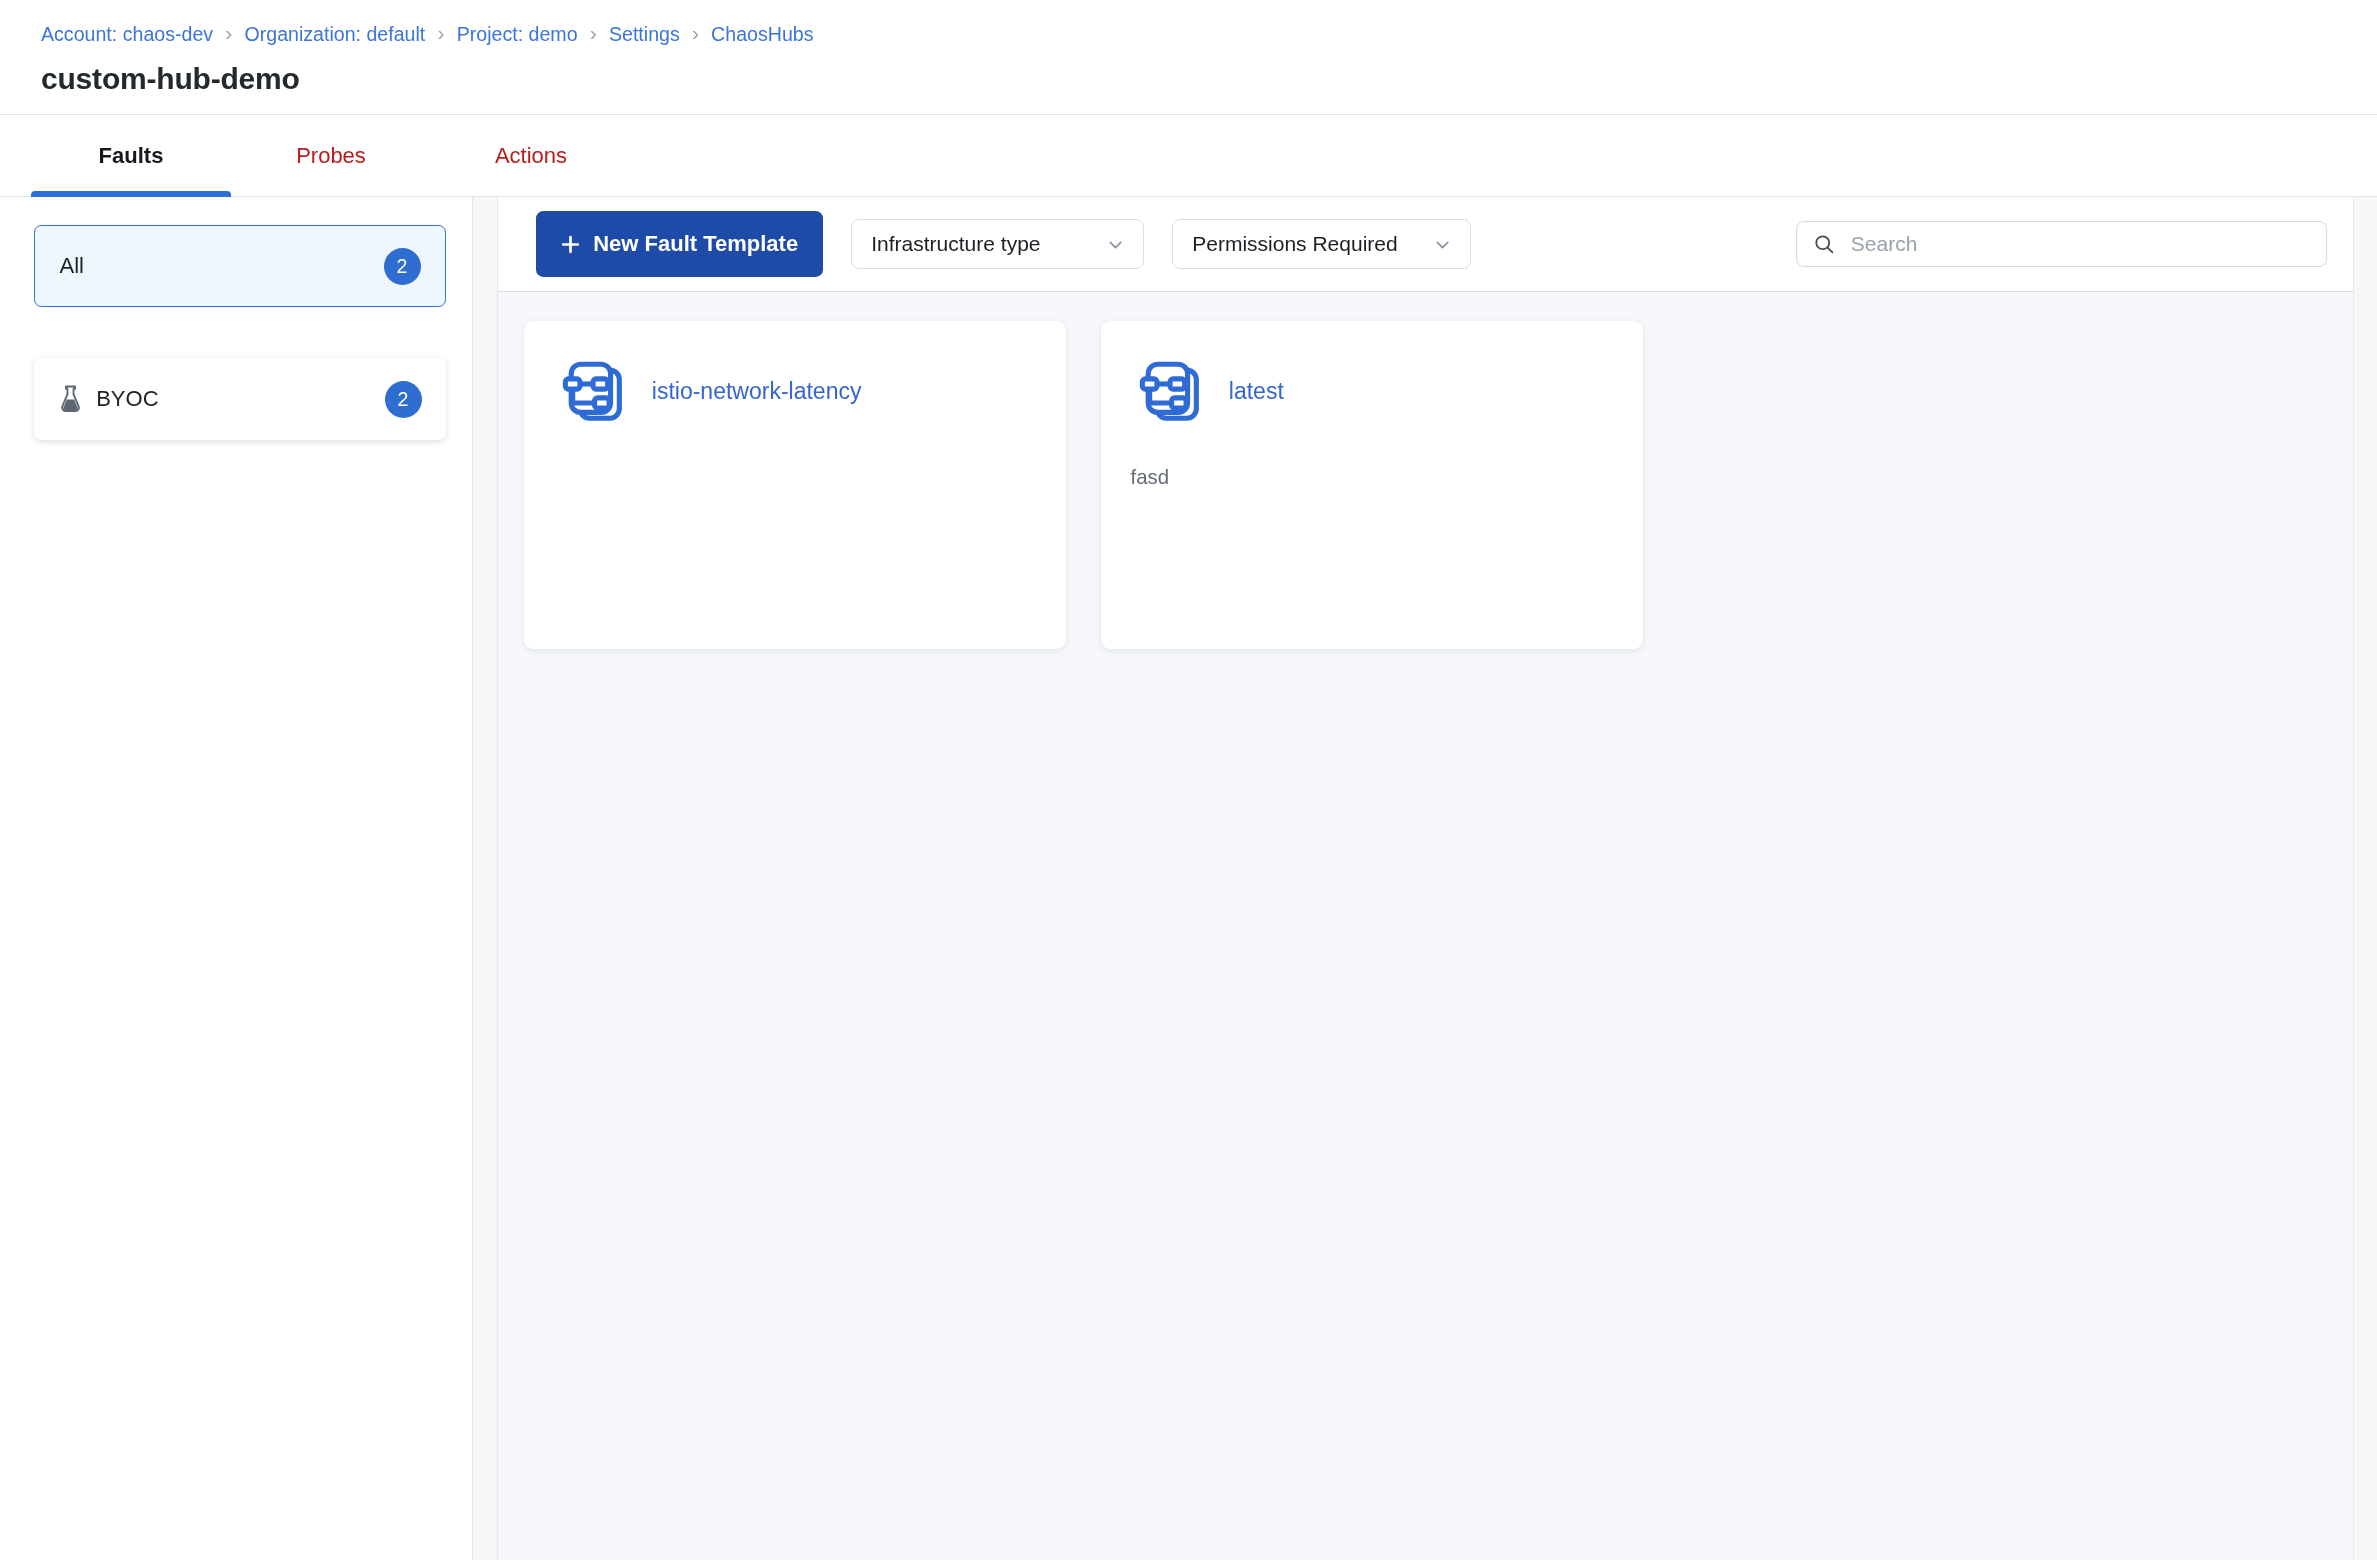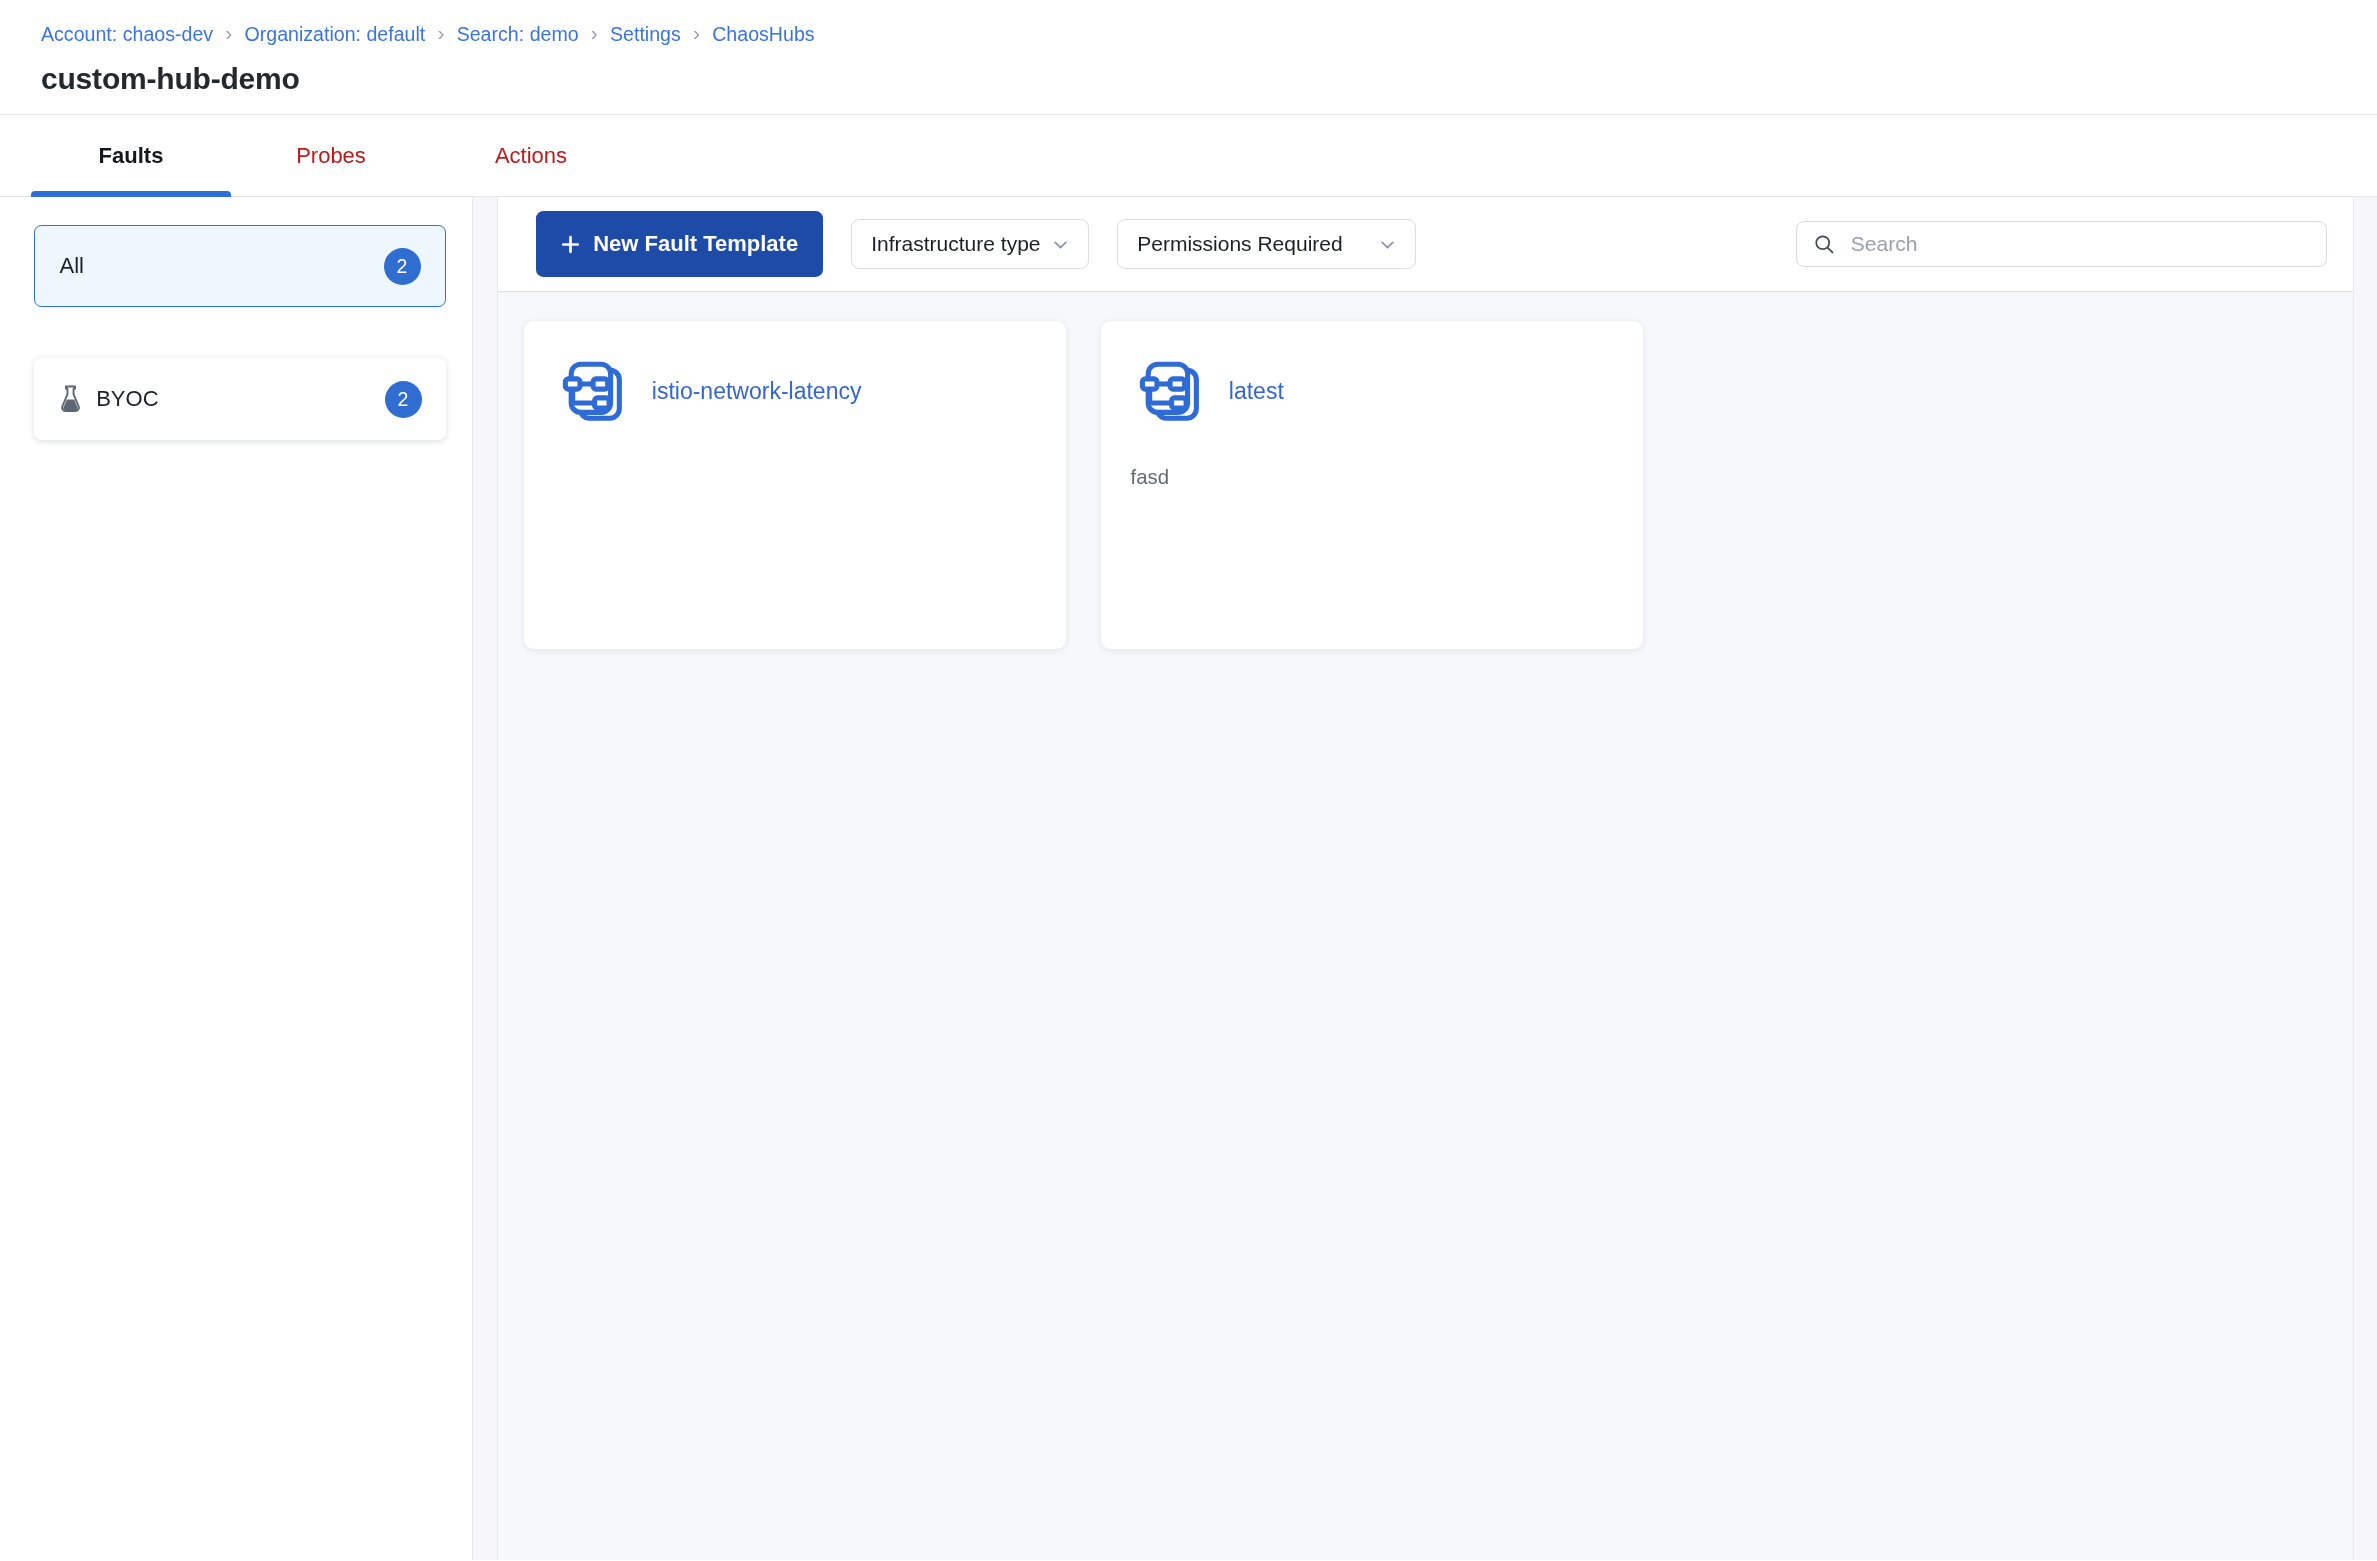--- a/index.html
+++ b/index.html
@@ -45,21 +45,21 @@
 
   
   .toolbar { height: 94px; background: #fff; display: flex; align-items: center;
          padding: 0 26px 0 38px; gap: 28px; }
   .btn-primary { height: 66px; background: #1e4ba8; color: #fff; border: none; border-radius: 7.3px;
          font-family: inherit; font-size: 22px; font-weight: 700; padding: 0 24.5px;
          display: flex; align-items: center; gap: 12.2px; cursor: pointer; white-space: nowrap; }
   .select { height: 50px; background: #fff; border: 0.8px solid #dcdde4; border-radius: 8.2px;
          display: flex; align-items: center; justify-content: space-between; padding: 0 16.3px 0 19.6px;
          font-size: 21px; color: #1c2025; cursor: pointer; }
-  .select.w1 { width: 238px; }
+  .select.w1 { width: 293px; }
   .select.w2 { width: 299px; text-align: center; }
   .toolbar-spacer { flex: 1; }
   .search-box { width: 531px; height: 46px; border: 0.8px solid #d7d9e0; border-radius: 8.2px;
          background: #fff; display: flex; align-items: center; padding: 0 16.3px; gap: 13px; }
   .search-box input { border: none; outline: none; flex: 1; font-family: inherit;
          font-size: 21px; color: #1c2025; background: transparent; }
   .search-box input::placeholder { color: #9aa1ad; }
 
   
   .content { flex: 1; background: #f6f8fb; border-top: 0.8px solid #dcdee4;
@@ -76,21 +76,21 @@
 <body>
 
 <div class="page">
 
   <div class="header">
     <div class="breadcrumb">
       <a>Account: chaos-dev</a>
       <span class="crumb-sep">›</span>
       <a>Organization: default</a>
       <span class="crumb-sep">›</span>
-      <a>Search: demo</a>
+      <a>Project: demo</a>
       <span class="crumb-sep">›</span>
       <a>Settings</a>
       <span class="crumb-sep">›</span>
       <a>ChaosHubs</a>
     </div>
     <div class="page-title">custom-hub-demo</div>
   </div>
 
   <div class="tabs-row">
     <div class="tab active">Faults</div>

